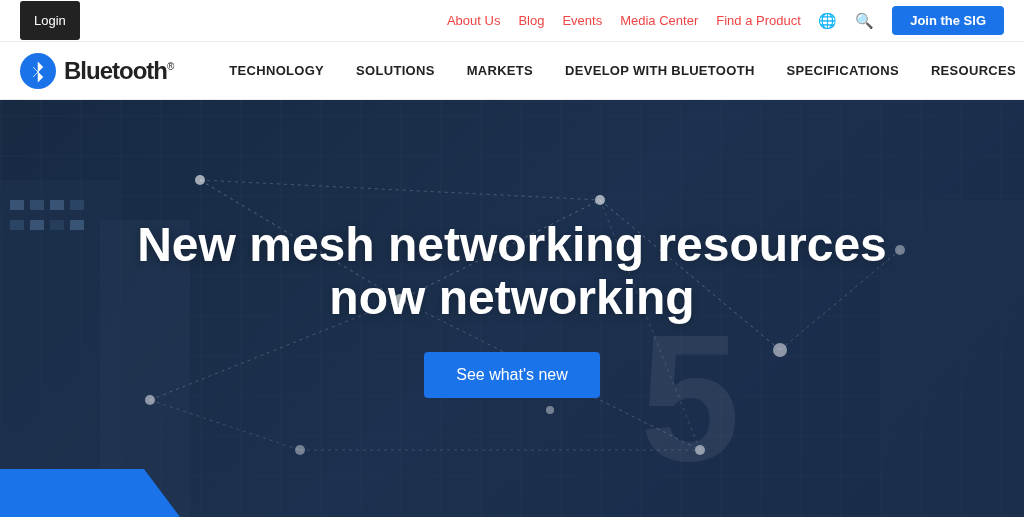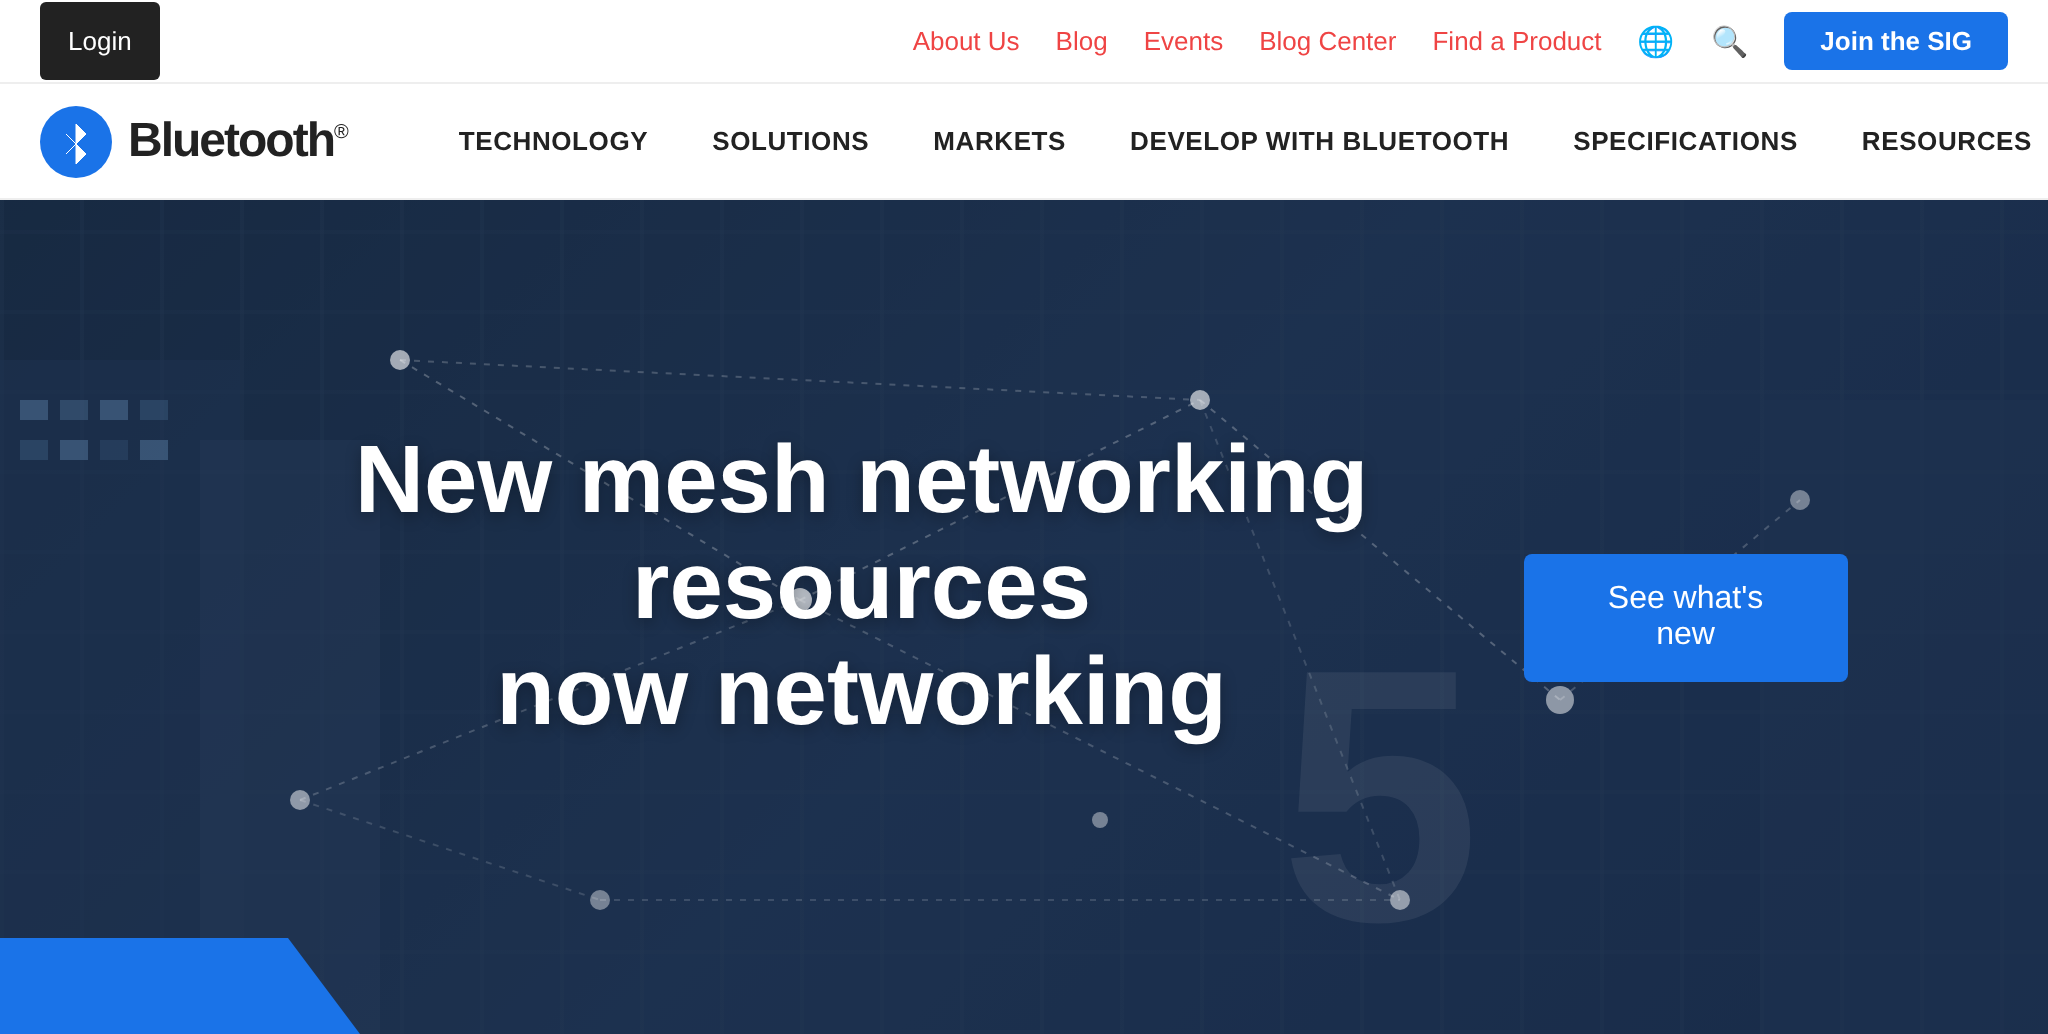--- a/index.html
+++ b/index.html
@@ -137,21 +137,21 @@
         repeating-linear-gradient(
           0deg,
           rgba(60,80,100,0.2) 0px, rgba(60,80,100,0.2) 2px,
           transparent 2px, transparent 40px
         );
     }
     .hero-content {
       position: absolute;
       inset: 0;
       display: flex;
-      flex-direction: row;
+      flex-direction: column;
       align-items: center;
       justify-content: center;
       text-align: center;
       padding: 0 100px;
     }
     .hero-title {
       font-size: 48px;
       font-weight: 900;
       color: #fff;
       line-height: 1.1;
@@ -192,21 +192,21 @@
 <body>
 
 <div class="top-bar">
   <div class="top-bar-left">
     <button class="login-btn">Login</button>
   </div>
   <nav class="top-nav">
     <a href="#">About Us</a>
     <a href="#">Blog</a>
     <a href="#">Events</a>
-    <a href="#">Blog Center</a>
+    <a href="#">Media Center</a>
     <a href="#">Find a Product</a>
     <span class="globe-icon">🌐</span>
     <span class="search-icon">🔍</span>
     <button class="join-sig-btn">Join the SIG</button>
   </nav>
 </div>
 
 <div class="main-nav">
   <div class="logo-area">
     <div class="bt-logo">

